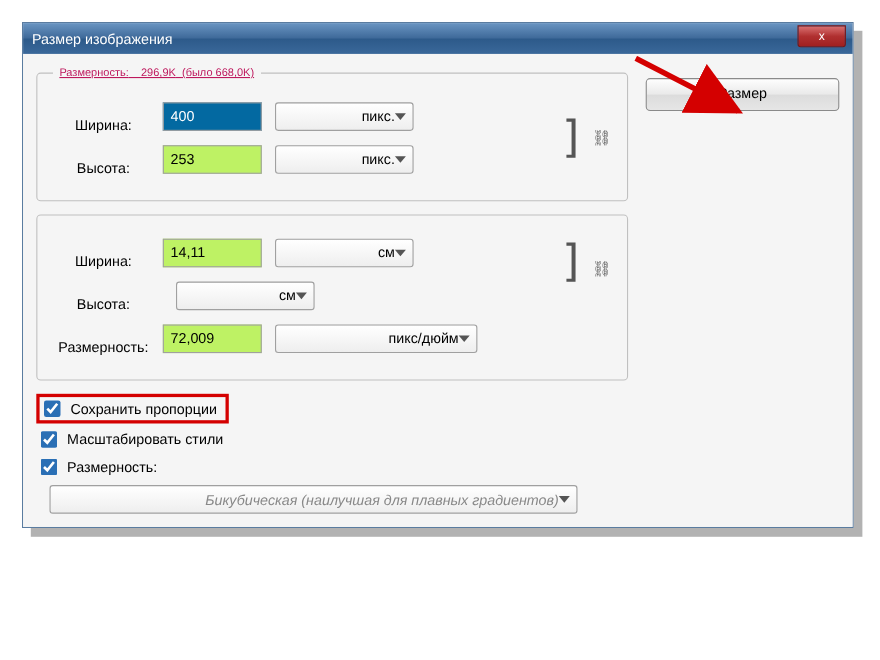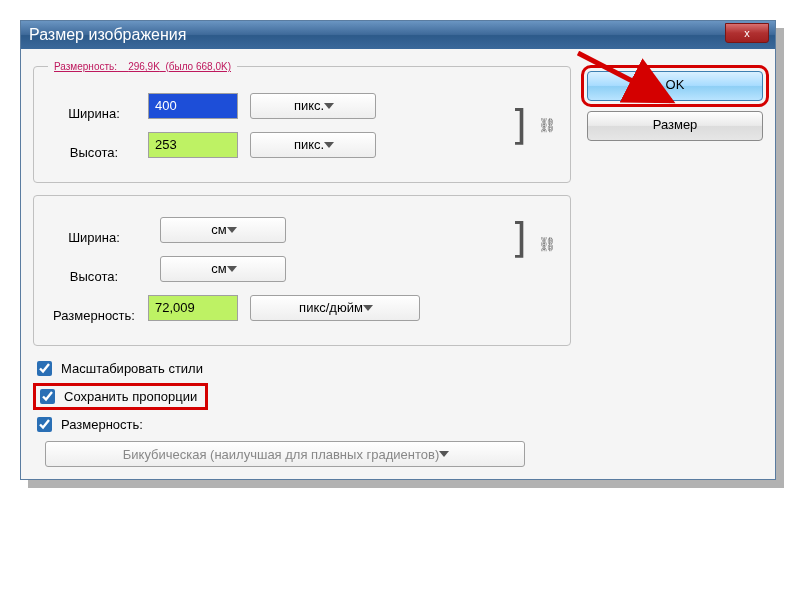--- a/index.html
+++ b/index.html
@@ -20,21 +20,21 @@
   .titlebar {
     height: 28px;
     background: linear-gradient(to bottom, #6a95c2 0%, #3f6a9a 48%, #2d5a8a 52%, #3a689a 100%);
     color: #fff;
     display: flex;
     align-items: center;
     padding: 0 8px;
     position: relative;
   }
   .titlebar .title {
-    font-size: 16px;
+    font-size: 13px;
   }
   .close-btn {
     position: absolute;
     right: 6px;
     top: 2px;
     width: 44px;
     height: 20px;
     background: linear-gradient(to bottom, #d97070 0%, #b03030 50%, #a02020 100%);
     border: 1px solid #7a1515;
     border-radius: 0 0 3px 3px;
@@ -104,41 +104,41 @@
   }
   .txt {
     width: 90px;
     height: 26px;
     border: 1px solid #a0a0a0;
     padding: 2px 6px;
     font-family: inherit;
     font-size: 13px;
     background: #bef264;
   }
-  .txt.sel { background: #1d4ed8; color: #fff; }
+  .txt.sel { background: #0369a1; color: #fff; }
   .combo {
     width: 126px;
     height: 26px;
     border: 1px solid #a0a0a0;
     background: linear-gradient(to bottom,#fff 0%, #eee 100%);
     display:flex;
     align-items:center;
-    justify-content:center;
+    justify-content:flex-end;
     padding: 0 6px 0 8px;
     margin-left: 12px;
     font-size: 13px;
     border-radius: 3px;
   }
   .combo .tri {
     width: 0; height: 0;
     border-left: 5px solid transparent;
     border-right: 5px solid transparent;
     border-top: 6px solid #555;
   }
-  .combo.wide { width: 170px; }
+  .combo.wide { width: 184px; }
   .linkcol {
     display:flex;
     flex-direction:column;
     align-items:center;
     justify-content:center;
     margin-left: 10px;
   }
   .bracket {
     font-family: Consolas, monospace;
     font-size: 40px;
@@ -160,20 +160,21 @@
   }
   .chk input { width:15px; height:15px; accent-color:#2a6fb5; }
   .chk.redbox {
     border: 3px solid #d40000;
     width: fit-content;
     padding-right: 8px;
   }
   .interp-combo {
     margin-top: 6px;
     width: 480px;
+    font-style: italic;
     color: #888;
   }
   
   .arrow {
     position: absolute;
     top: 30px;
     left: 555px;
     pointer-events: none;
   }
 </style>
@@ -231,20 +232,21 @@
           </div>
           <div class="chain" style="margin-left:6px;">⛓</div>
         </div>
       </fieldset>
 
       <fieldset class="group">
         <div style="display:flex; align-items:center;">
           <div style="flex:1">
             <div class="row">
               <label class="fld">Ширина:</label>
+              <input class="txt" value="14,11" style="">
               <div class="combo">
                 <span>см</span>
                 <span class="tri"></span>
               </div>
             </div>
             <div class="row">
               <label class="fld">Высота:</label>
               <div class="combo">
                 <span>см</span>
                 <span class="tri"></span>
@@ -260,38 +262,37 @@
             </div>
           </div>
           <div class="linkcol" style="align-self:flex-start; margin-top:12px;">
             <span class="bracket">]</span>
           </div>
           <div class="chain" style="align-self:flex-start; margin-top:30px; margin-left:6px;">⛓</div>
         </div>
       </fieldset>
 
       <div class="checks">
+        <label class="chk redbox">
+          <input type="checkbox" checked="" style="">
+          <span>Сохранить пропорции</span>
+        </label>
         <label class="chk">
           <input type="checkbox" checked="" style="">
           <span>Масштабировать стили</span>
-        </label>
-        <label class="chk redbox">
-          <input type="checkbox" checked="" style="">
-          <span>Сохранить пропорции</span>
         </label>
         <label class="chk">
           <input type="checkbox" checked="" style="">
           <span>Размерность:</span>
         </label>
         <div class="combo interp-combo">
           <span>Бикубическая (наилучшая для плавных градиентов)</span>
           <span class="tri"></span>
         </div>
       </div>
 
     </div>
 
     <div class="rightcol">
-      <div class="btn btn-ok highlight-red">OK</div>
       <div class="btn">Размер</div>
     </div>
   </div>
 </div>
 
 </body></html>

